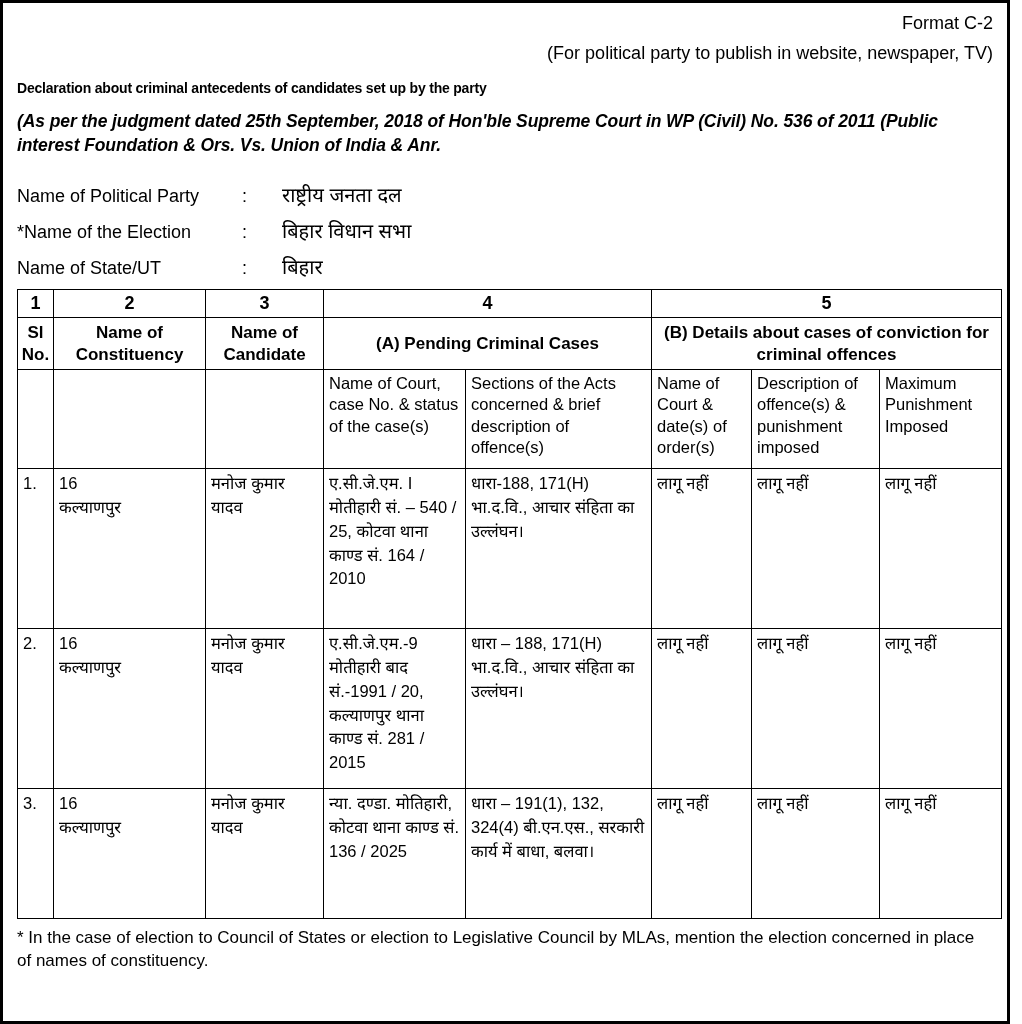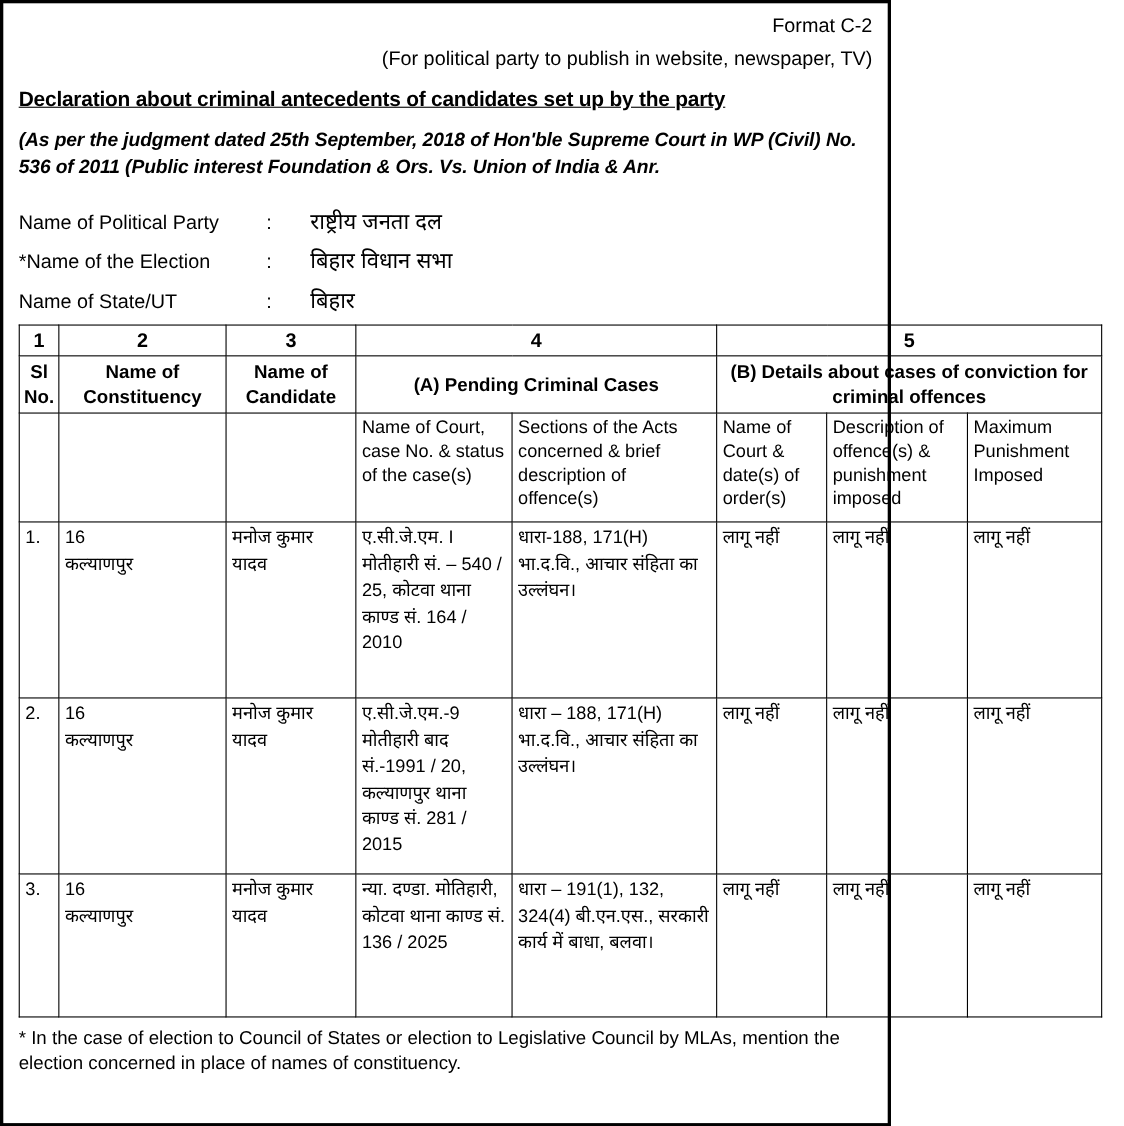--- a/index.html
+++ b/index.html
@@ -9,40 +9,39 @@
   }
   body {
     width: 1022px;
     height: 1024px;
     font-family: "Liberation Sans", sans-serif;
     color: #000000;
     -webkit-font-smoothing: antialiased;
   }
   .page {
     position: relative;
-    width: 810px;
+    width: 1010px;
     height: 1024px;
     box-sizing: border-box;
     border: 3px solid #000;
     padding: 8px 14px 0 14px;
   }
   .format-line {
     text-align: right;
     font-size: 18px;
     margin-top: 2px;
   }
   .subtitle-line {
     text-align: right;
     font-size: 18px;
     margin-top: 9px;
   }
   .decl-title {
-    font-size: 19px;
-    font-weight: bold;
-    text-decoration: underline;
+    font-size: 14px;
+    font-weight: bold;
     margin-top: 16px;
     letter-spacing: -0.2px;
   }
   .judgment {
     font-size: 17.5px;
     font-weight: bold;
     font-style: italic;
     margin-top: 14px;
     line-height: 1.35;
     letter-spacing: -0.1px;

